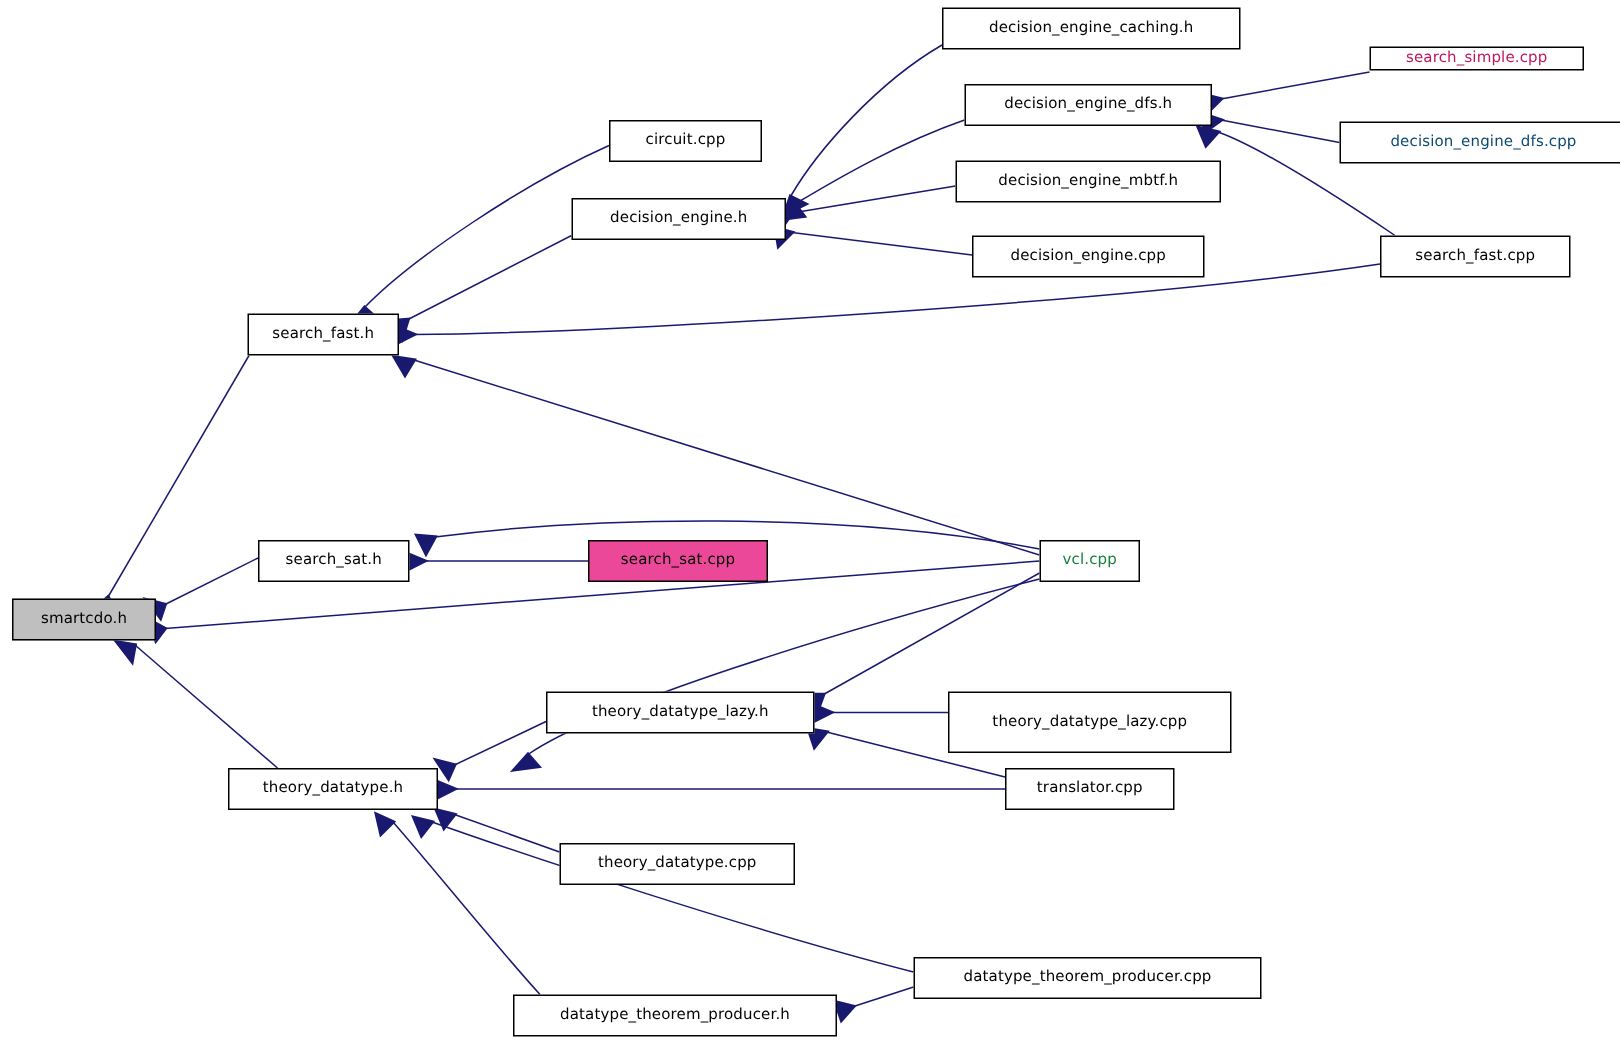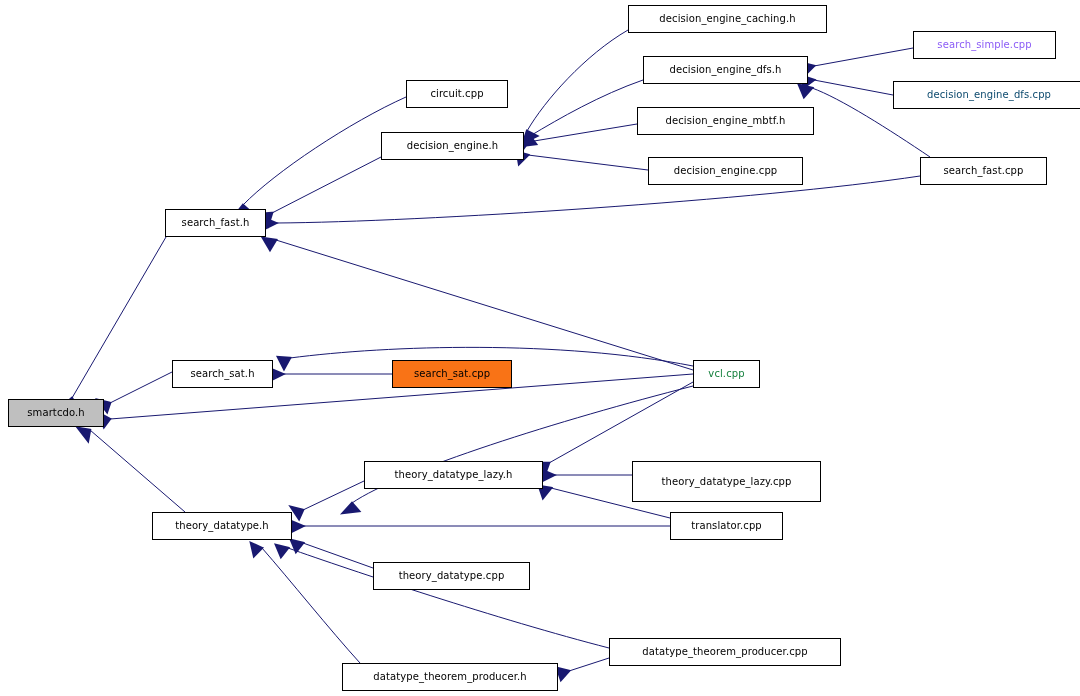--- a/index.html
+++ b/index.html
@@ -169,21 +169,21 @@
     </div>
     <div class="graph-node" style="left: 152px; top: 512px; width: 140px; height: 28px; border-color: rgb(0, 0, 0); background: rgb(255, 255, 255); color: rgb(0, 0, 0);">
       <span class="node-label">theory_datatype.h</span>
     </div>
     <div class="graph-node" style="left: 406px; top: 80px; width: 102px; height: 28px; border-color: rgb(0, 0, 0); background: rgb(255, 255, 255); color: rgb(0, 0, 0);">
       <span class="node-label">circuit.cpp</span>
     </div>
     <div class="graph-node" style="left: 381px; top: 132px; width: 143px; height: 28px; border-color: rgb(0, 0, 0); background: rgb(255, 255, 255); color: rgb(0, 0, 0);">
       <span class="node-label">decision_engine.h</span>
     </div>
-    <div class="graph-node" style="left: 392px; top: 360px; width: 120px; height: 28px; border-color: rgb(0, 0, 0); background: #f97316; color: rgb(0, 0, 0);">
+    <div class="graph-node" style="left: 392px; top: 360px; width: 120px; height: 28px; border-color: rgb(0, 0, 0); background: #ec4899; color: rgb(0, 0, 0);">
       <span class="node-label">search_sat.cpp</span>
     </div>
     <div class="graph-node" style="left: 364px; top: 461px; width: 179px; height: 28px; border-color: rgb(0, 0, 0); background: rgb(255, 255, 255); color: rgb(0, 0, 0);">
       <span class="node-label">theory_datatype_lazy.h</span>
     </div>
     <div class="graph-node" style="left: 373px; top: 562px; width: 157px; height: 28px; border-color: rgb(0, 0, 0); background: rgb(255, 255, 255); color: rgb(0, 0, 0);">
       <span class="node-label">theory_datatype.cpp</span>
     </div>
     <div class="graph-node" style="left: 342px; top: 663px; width: 216px; height: 28px; border-color: rgb(0, 0, 0); background: rgb(255, 255, 255); color: rgb(0, 0, 0);">
       <span class="node-label">datatype_theorem_producer.h</span>
@@ -205,21 +205,21 @@
     </div>
     <div class="graph-node" style="left: 632px; top: 461px; width: 189px; height: 41px; border-color: rgb(0, 0, 0); background: rgb(255, 255, 255); color: rgb(0, 0, 0);">
       <span class="node-label">theory_datatype_lazy.cpp</span>
     </div>
     <div class="graph-node" style="left: 670px; top: 512px; width: 113px; height: 28px; border-color: rgb(0, 0, 0); background: rgb(255, 255, 255); color: rgb(0, 0, 0);">
       <span class="node-label">translator.cpp</span>
     </div>
     <div class="graph-node" style="left: 609px; top: 638px; width: 232px; height: 28px; border-color: rgb(0, 0, 0); background: rgb(255, 255, 255); color: rgb(0, 0, 0);">
       <span class="node-label">datatype_theorem_producer.cpp</span>
     </div>
-    <div class="graph-node" style="left: 913px; top: 31px; width: 143px; height: 28px; border-color: rgb(0, 0, 0); background: rgb(255, 255, 255); color: #8b5cf6;">
+    <div class="graph-node" style="left: 913px; top: 31px; width: 143px; height: 16px; border-color: rgb(0, 0, 0); background: rgb(255, 255, 255); color: #be185d;">
       <span class="node-label">search_simple.cpp</span>
     </div>
     <div class="graph-node" style="left: 893px; top: 81px; width: 192px; height: 28px; border-color: rgb(0, 0, 0); background: rgb(255, 255, 255); color: #0c4a6e;">
       <span class="node-label">decision_engine_dfs.cpp</span>
     </div>
     <div class="graph-node" style="left: 920px; top: 157px; width: 127px; height: 28px; border-color: rgb(0, 0, 0); background: rgb(255, 255, 255); color: rgb(0, 0, 0);">
       <span class="node-label">search_fast.cpp</span>
     </div>
   </div>
 

